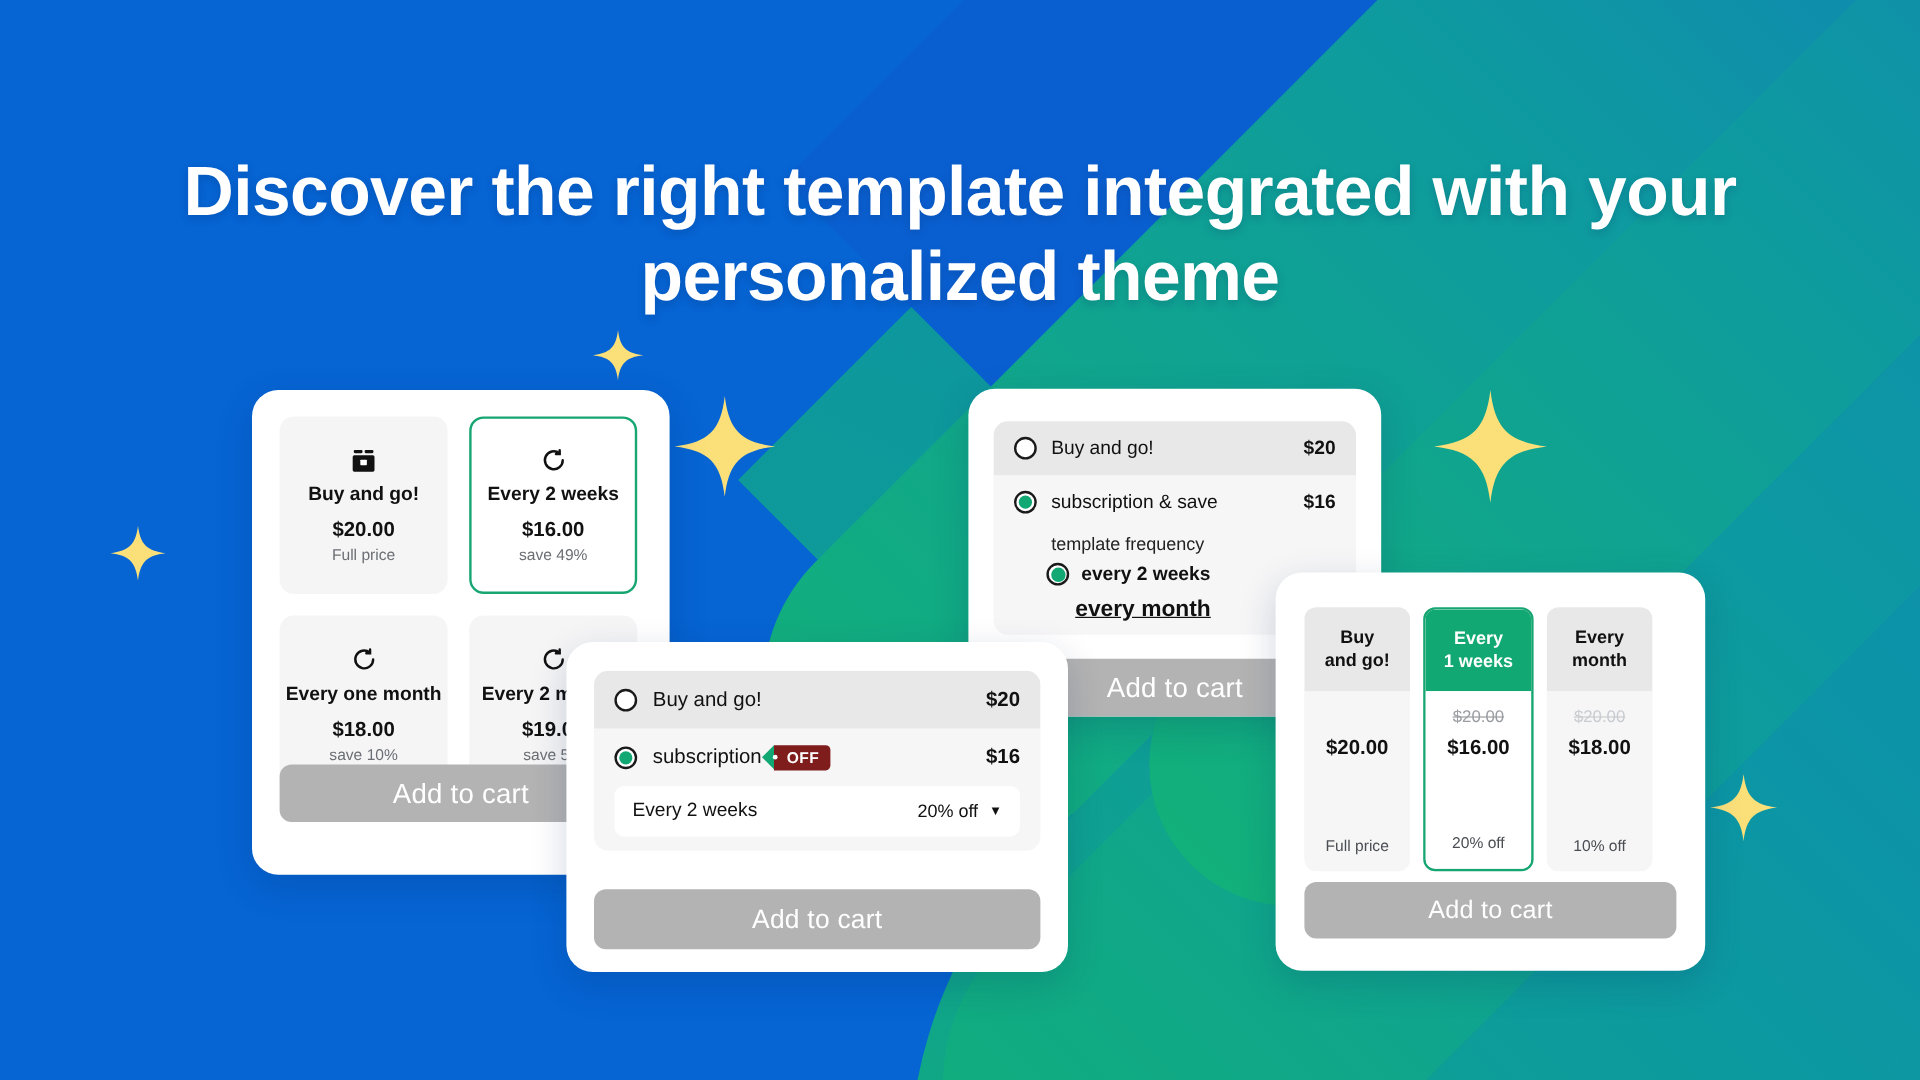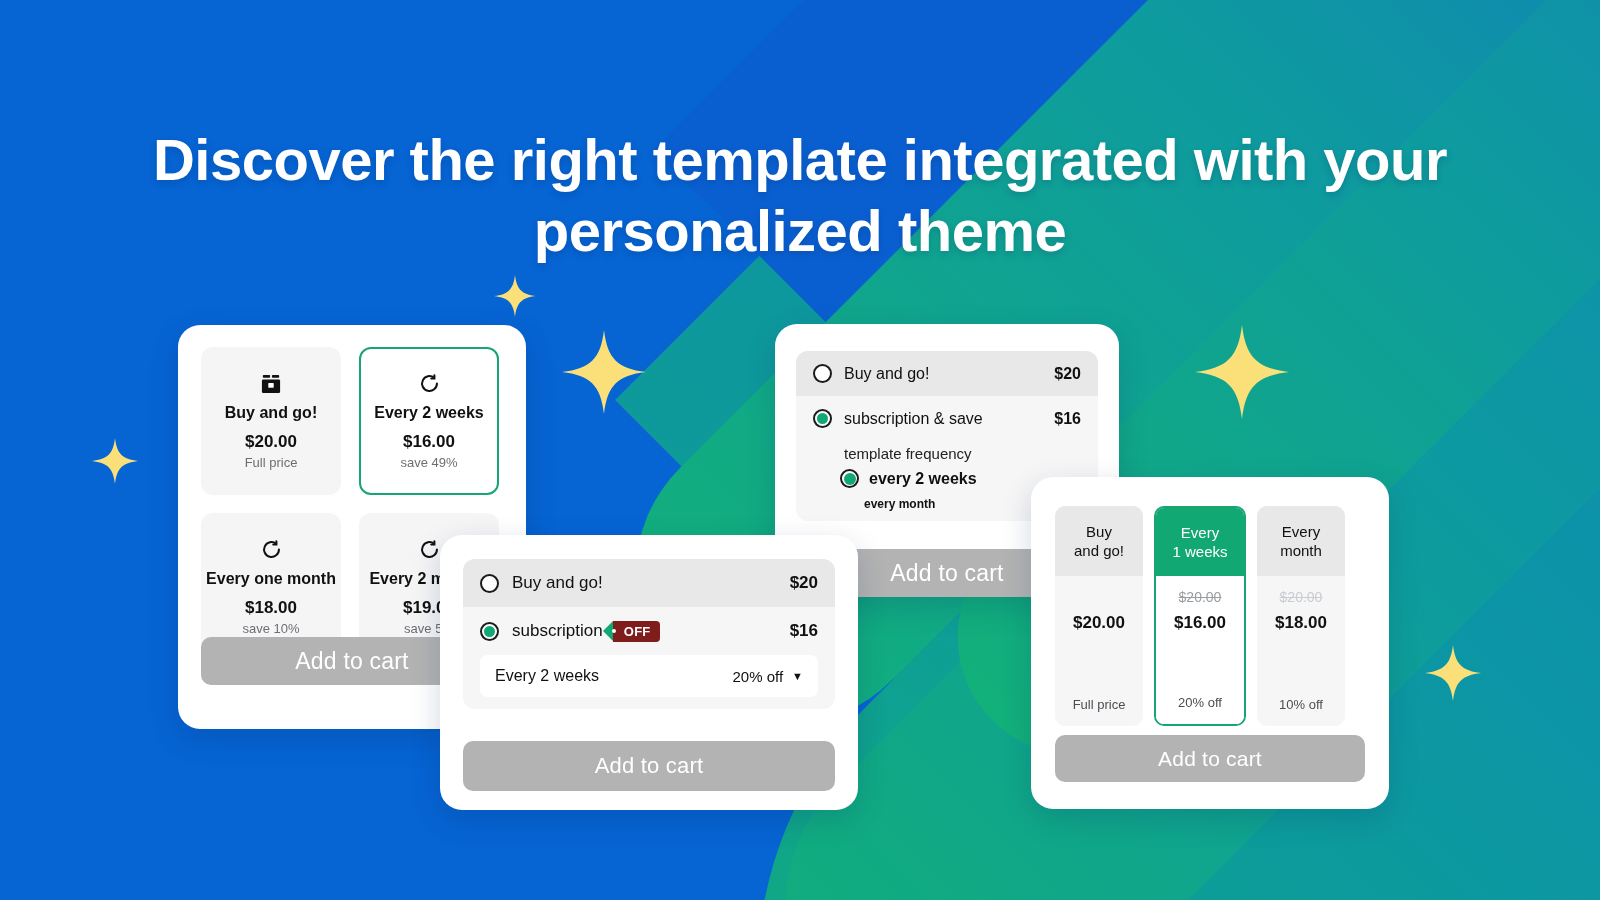--- a/index.html
+++ b/index.html
@@ -92,20 +92,21 @@
     padding:0 50px;
     box-sizing:border-box;
   }
 
   
   .card{
     position:absolute;
     background:#fff;
     border-radius:22px;
     box-shadow:0 10px 30px rgba(3,40,90,0.18);
+    margin-left:32px;
   }
   .atc{
     background:#b3b3b3;
     color:#ffffff;
     border:none;
     border-radius:10px;
     font-size:23px;
     font-family:"Liberation Sans", sans-serif;
     width:100%;
     height:48px;
@@ -139,21 +140,21 @@
     position:absolute;left:21px;top:27px;width:302px;
     background:#f6f6f7;border-radius:12px;overflow:hidden;
   }
   .rowB{display:flex;align-items:center;padding:0 17px;height:45px;}
   .rowB.hl{background:#e8e8e9;}
   .rowB .lbl{font-size:16px;color:#111;flex:1;margin-left:12px;font-weight:normal;}
   .rowB .amt{font-size:16px;color:#111;font-weight:bold;}
   .subline{font-size:15px;color:#222;padding:4px 0 4px 48px;}
   .subrow{display:flex;align-items:center;padding:3px 0 3px 44px;}
   .subrow .lbl2{font-size:16px;color:#111;margin-left:10px;font-weight:bold;}
-  .subrow-plain{font-size:12px;color:#111;padding:6px 0 10px 68px;font-weight:bold;}
+  .subrow-plain{font-size:19px;color:#111;padding:6px 0 10px 68px;font-weight:bold;text-decoration:underline;}
   #cardB .atcwrap{position:absolute;left:21px;top:225px;width:302px;}
 
   
   .radio{width:19px;height:19px;border-radius:50%;border:2px solid #1a1a1a;box-sizing:border-box;
          display:flex;align-items:center;justify-content:center;flex:0 0 auto;background:#fff;}
   .radio.on::after{content:"";width:11px;height:11px;border-radius:50%;background:#12a873;}
   .radio.solid{border:2px solid #1a1a1a;background:#fff;}
   .radio.solid::after{content:"";width:12px;height:12px;border-radius:50%;background:#12a873;}
 
   
@@ -190,21 +191,21 @@
   .caret{margin-left:9px;font-size:11px;color:#111;}
   #cardC .atcwrap{position:absolute;left:23px;top:206px;width:372px;}
   #cardC .atc{height:50px;font-size:22px;}
 
   
   #cardD{left:1031px;top:477px;width:358px;height:332px;z-index:11;}
   #cardD .cols{position:absolute;left:24px;top:29px;display:flex;gap:11px;}
   .col{width:88px;border-radius:10px;overflow:hidden;background:#f6f6f7;}
   .col .chead{
     background:#e8e8e9;height:70px;display:flex;flex-direction:column;
-    align-items:center;justify-content:center;font-size:15px;font-weight:normal;color:#111;line-height:1.28;
+    align-items:center;justify-content:center;font-size:15px;font-weight:bold;color:#111;line-height:1.28;
   }
   .col .cbody{height:150px;display:flex;flex-direction:column;align-items:center;
               padding-top:13px;box-sizing:border-box;background:#f6f6f7;}
   .col .old{font-size:14px;color:#9a9da1;text-decoration:line-through;height:18px;}
   .col .old.dim{color:#c9ccd0;}
   .col .price{font-size:17px;font-weight:bold;color:#111;margin-top:6px;}
   .col .note{font-size:13px;color:#4a4e53;margin-top:auto;margin-bottom:14px;}
   .col.sel{background:#fff;border:2px solid #17a672;border-radius:10px;}
   .col.sel .chead{background:#12a873;color:#fff;height:68px;}
   .col.sel .cbody{background:#fff;height:148px;}

